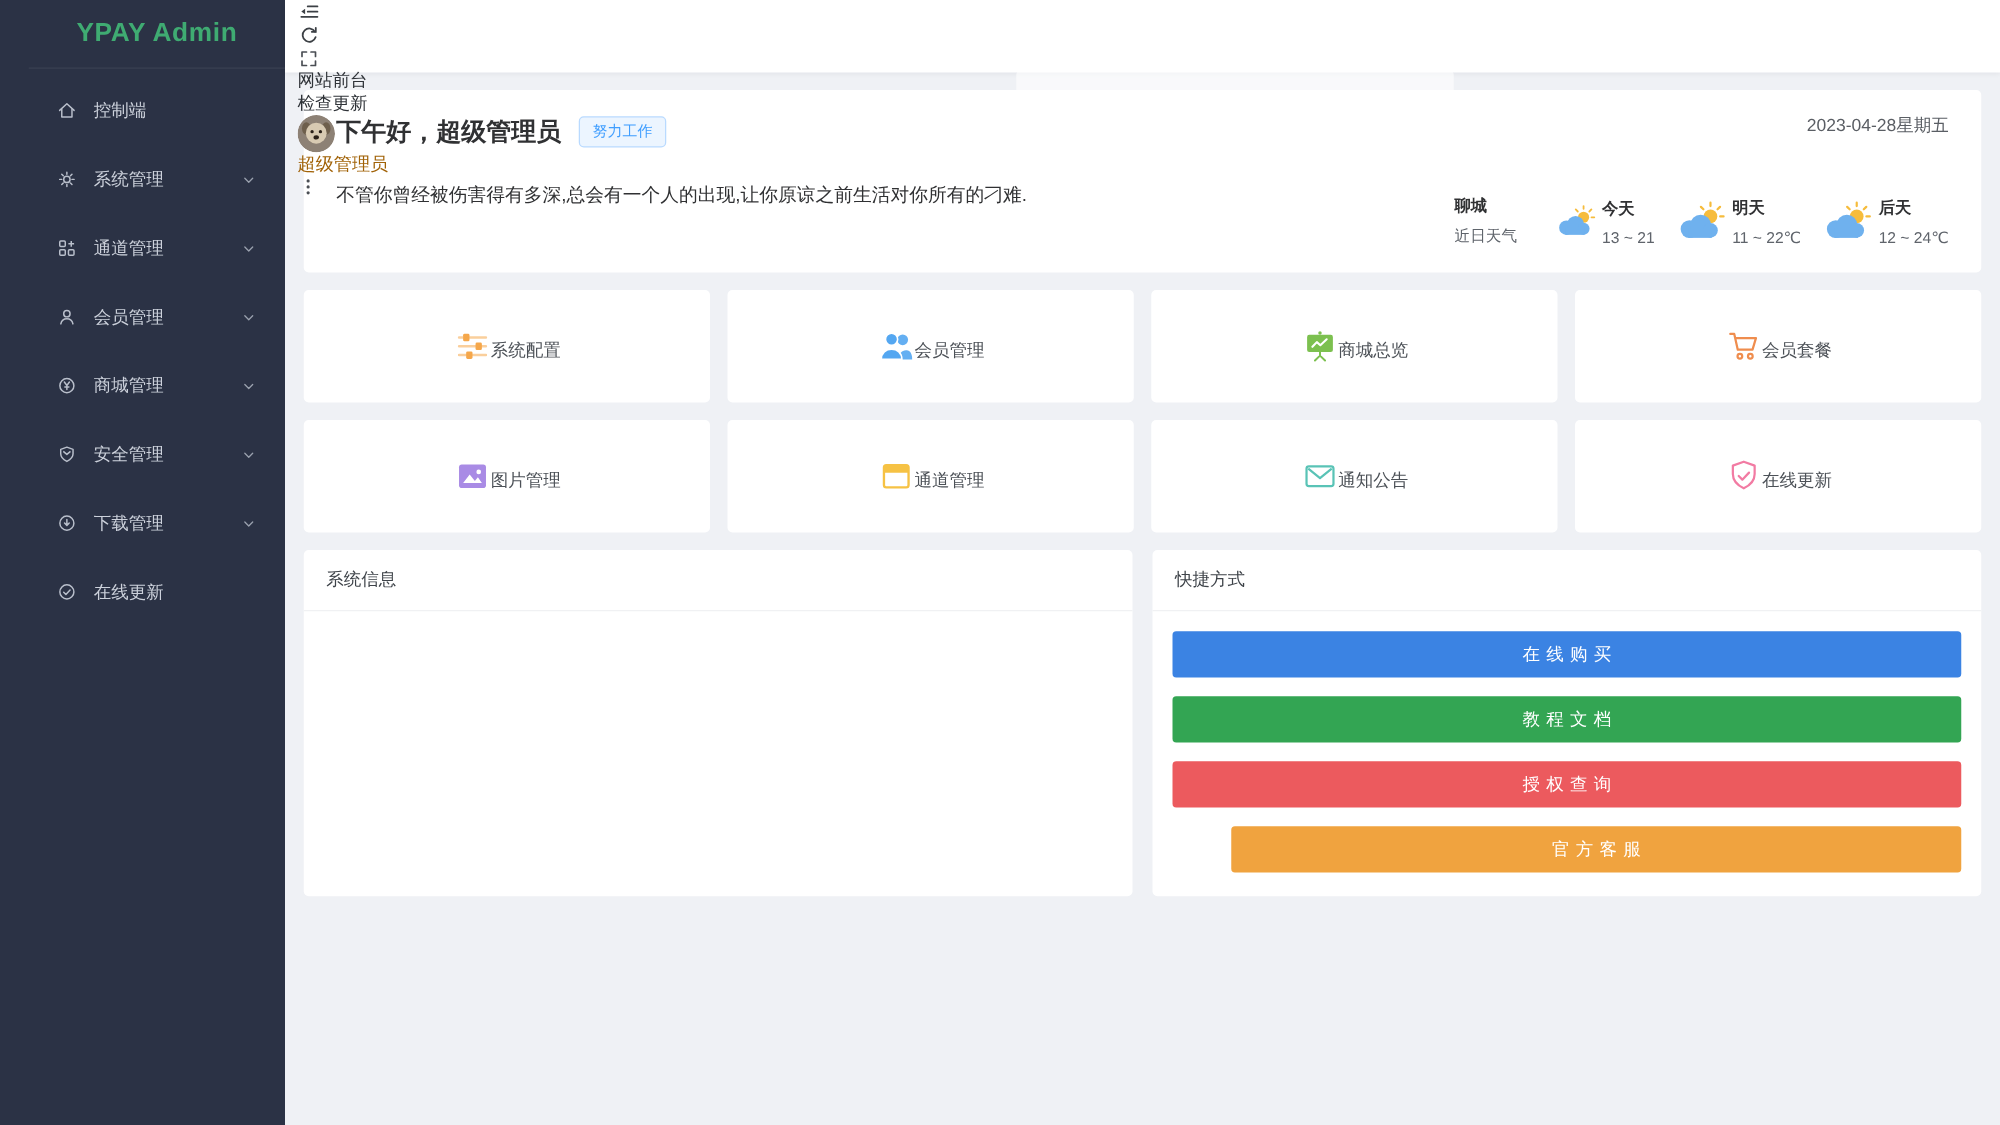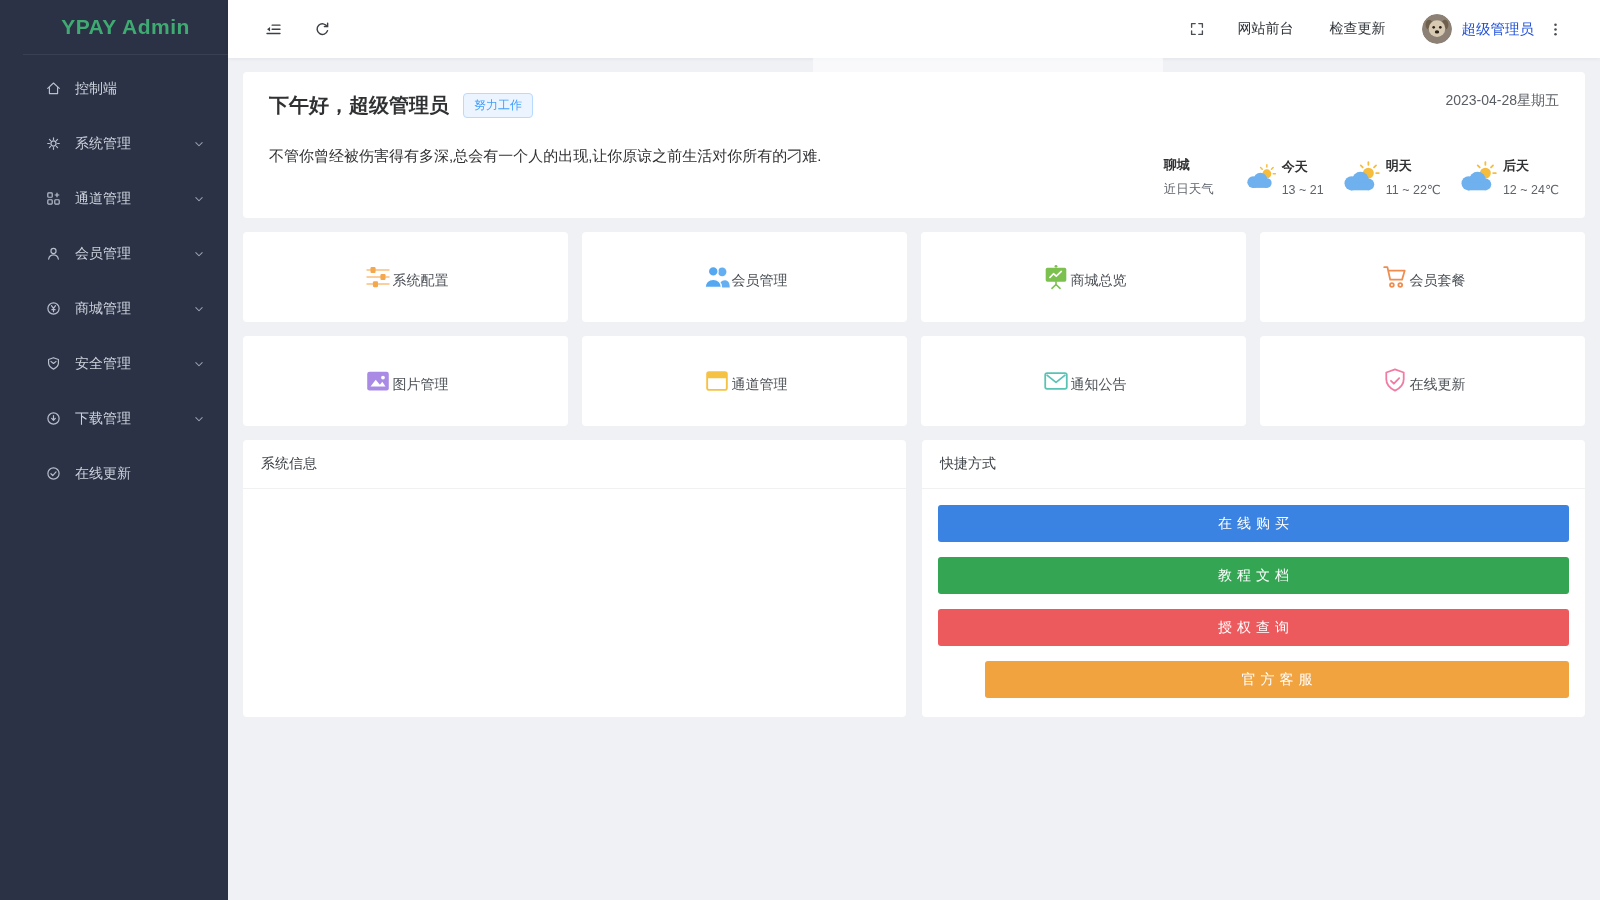--- a/index.html
+++ b/index.html
@@ -23,30 +23,30 @@
     height:55px; display:flex; align-items:center; padding:0 22px;
     color:#ccd1db; font-size:14px; cursor:pointer;
   }
   .nav-icon { width:17px; height:17px; margin-right:13px; color:#b9bfcb; flex-shrink:0; }
   .nav-label { flex:1; }
   .nav-chevron { width:14px; height:14px; color:#9aa1ae; }
 
   
   .main { flex:1; display:flex; flex-direction:column; position:relative; }
   .topbar {
-    height:58px; background:#fff; display:flex; align-items:center;
-    padding:0 36px; box-shadow:0 1px 4px rgba(0,21,41,.06); position:relative; z-index:2;
+    height:58px; background:#fff; display:flex; 
+    padding:0 10px; box-shadow:0 1px 4px rgba(0,21,41,.06); position:relative; z-index:2;flex-direction:column;
   }
   .tb-icon { width:19px; height:19px; color:#3c4045; cursor:pointer; }
   .tb-fold { margin-right:30px; }
   .tb-spacer { flex:1; }
   .tb-full { margin-right:32px; width:18px; height:18px; color:#4a4e54; }
   .tb-link { font-size:14px; color:#2f3338; margin-right:36px; cursor:pointer; }
   .avatar { width:30px; height:30px; border-radius:50%; overflow:hidden; margin-right:10px; cursor:pointer; flex-shrink:0; }
-  .tb-user { font-size:14.5px; color:#1d4ed8; margin-right:13px; cursor:pointer; }
+  .tb-user { font-size:14.5px; color:#a16207; margin-right:13px; cursor:pointer; }
   .tb-kebab { width:17px; height:17px; color:#4a4e54; }
 
   .content { padding:14px 15px; flex:1; }
 
   .ghost-banner {
     position:absolute; left:585px; top:56px; width:350px; height:27px;
     background:rgba(255,255,255,.6); border-radius:4px; z-index:3; pointer-events:none;
   }
 
   

